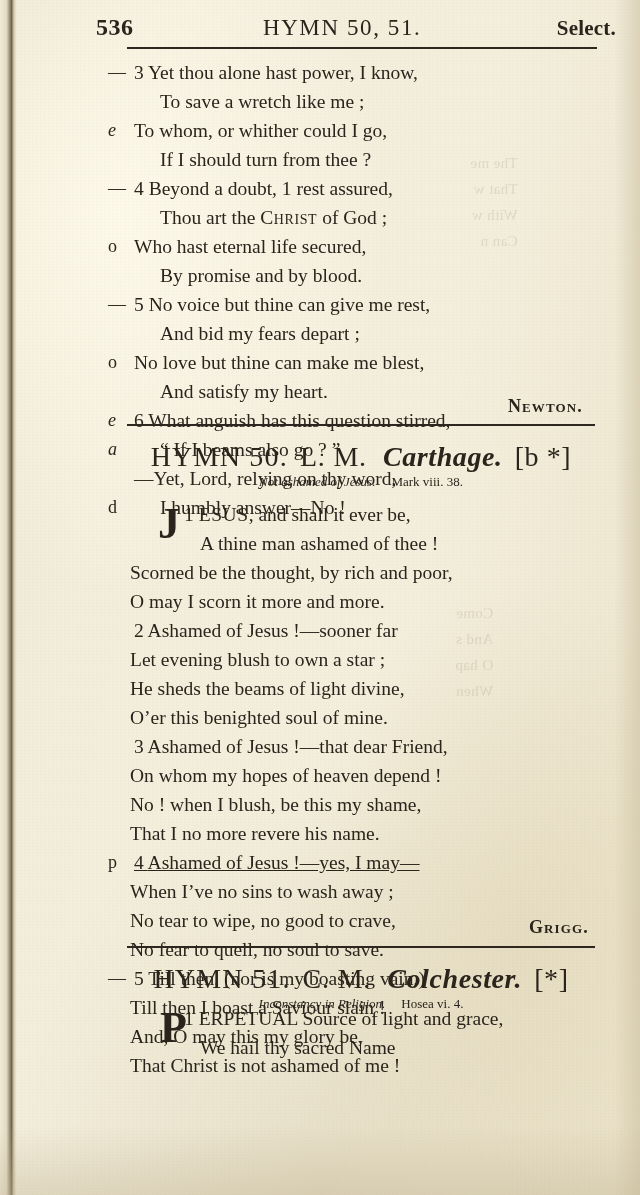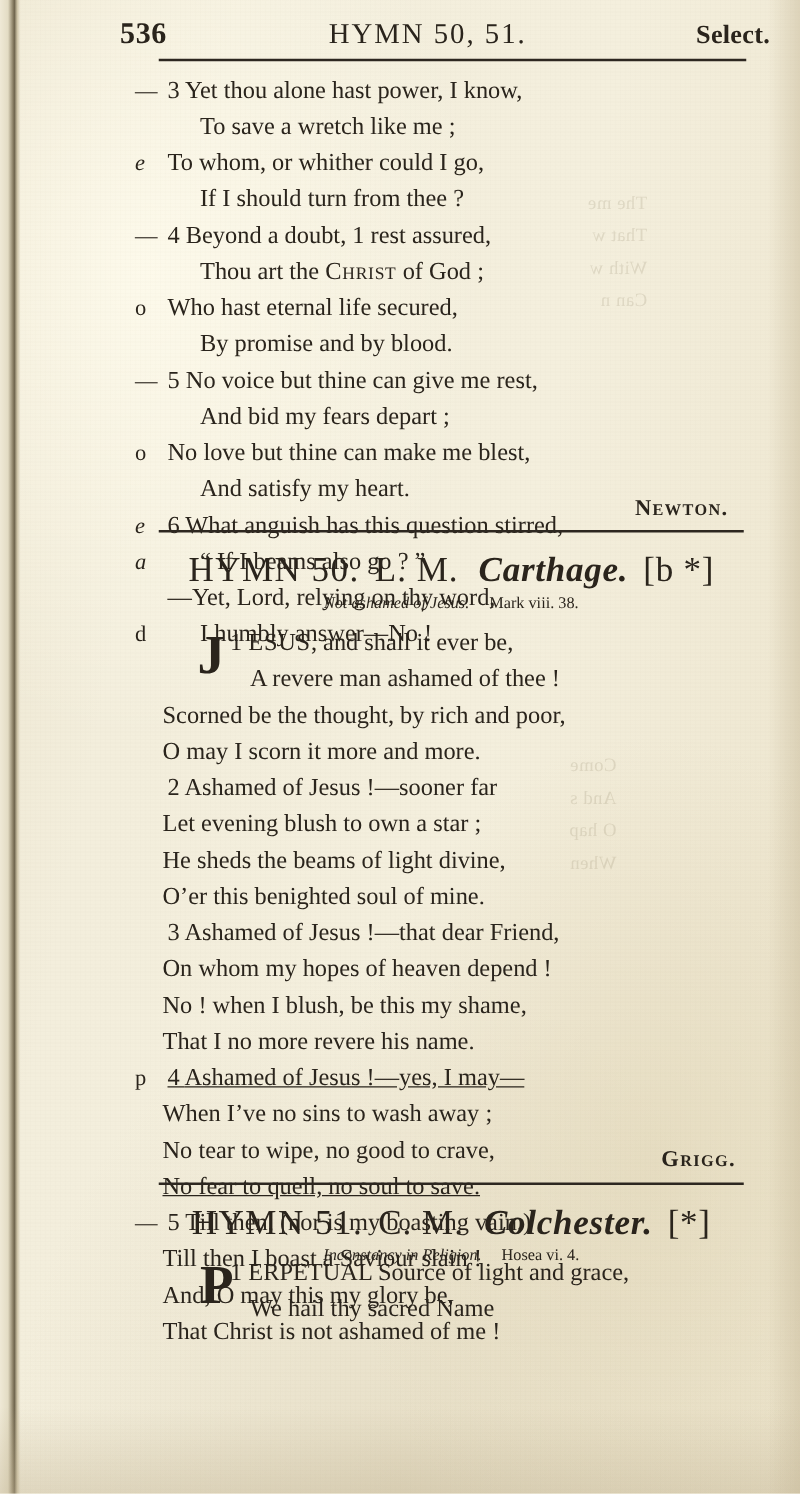--- a/index.html
+++ b/index.html
@@ -292,21 +292,21 @@
     </div>
 
     <div class="dropcap" style="left:158px; top:502px;">J</div>
     <div class="stanza-block" id="hymn50-block" style="top:500px;">
         <div class="vline">
           <span class="marker"></span>
           <span class="vtext" style="left: 76px;"><span>1 </span><span><span class="smallcaps">ESUS</span>, and shall it ever be,</span></span>
         </div>
         <div class="vline">
           <span class="marker"></span>
-          <span class="vtext" style="left: 92px;"><span>A revere man ashamed of thee !</span></span>
+          <span class="vtext" style="left: 92px;"><span>A thine man ashamed of thee !</span></span>
         </div>
         <div class="vline">
           <span class="marker"></span>
           <span class="vtext" style="left: 22px;"><span>Scorned be the thought, by rich and poor,</span></span>
         </div>
         <div class="vline">
           <span class="marker"></span>
           <span class="vtext" style="left: 22px;"><span>O may I scorn it more and more.</span></span>
         </div>
         <div class="vline">
@@ -348,21 +348,21 @@
         <div class="vline">
           <span class="marker"></span>
           <span class="vtext" style="left: 22px;"><span>When I’ve no sins to wash away ;</span></span>
         </div>
         <div class="vline">
           <span class="marker"></span>
           <span class="vtext" style="left: 22px;"><span>No tear to wipe, no good to crave,</span></span>
         </div>
         <div class="vline">
           <span class="marker"></span>
-          <span class="vtext" style="left: 22px; text-decoration: underline;"><span>No fear to quell, no soul to save.</span></span>
+          <span class="vtext" style="left: 22px;"><span>No fear to quell, no soul to save.</span></span>
         </div>
         <div class="vline">
           <span class="marker">—</span>
           <span class="vtext" style="left: 26px;"><span>5 </span><span>Till then, (nor is my boasting vain,)</span></span>
         </div>
         <div class="vline">
           <span class="marker"></span>
           <span class="vtext" style="left: 22px;"><span>Till then I boast a Saviour slain !</span></span>
         </div>
         <div class="vline">

